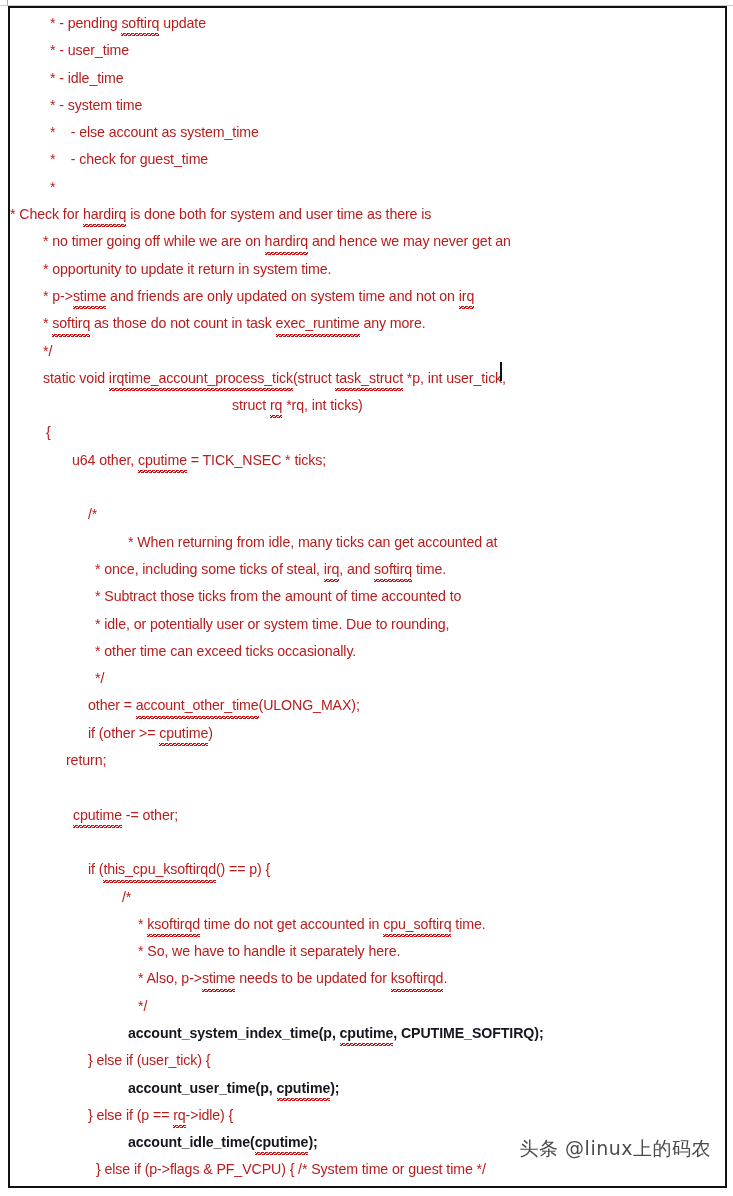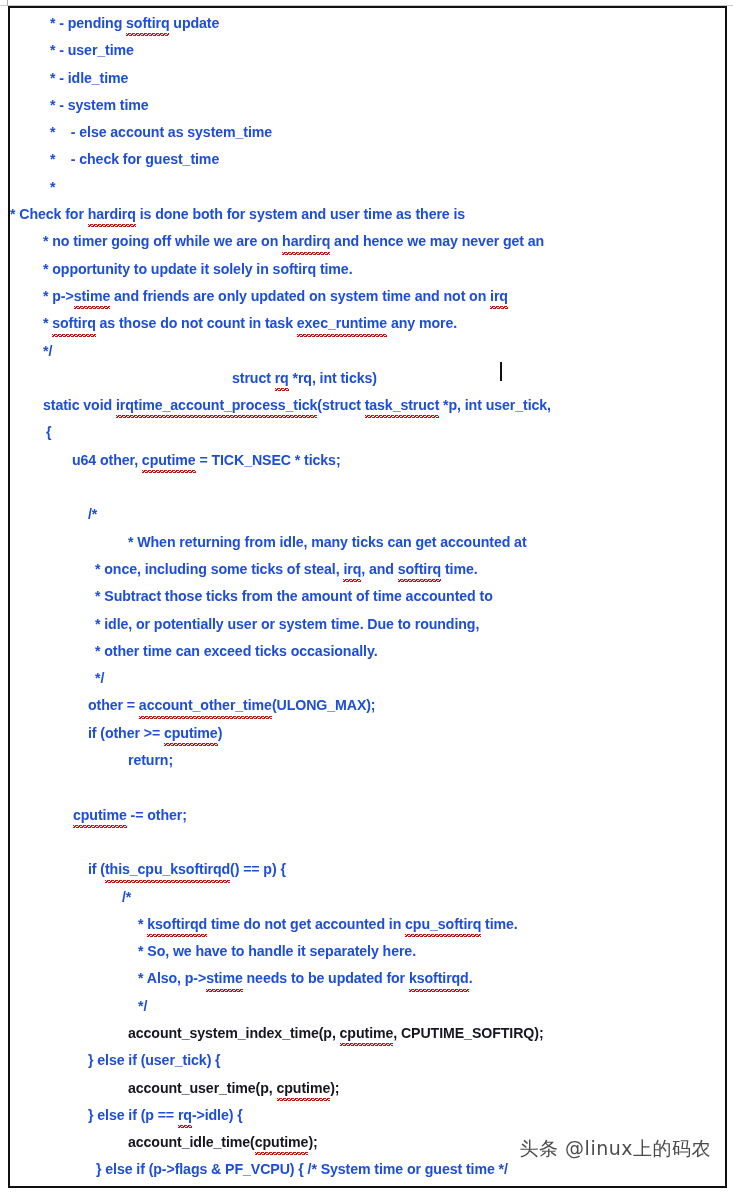--- a/index.html
+++ b/index.html
@@ -55,24 +55,23 @@
     top: 0;
     width: 100%;
     padding: 2px 0 0 0;
   }
 
   .line {
     position: relative;
     height: 27.3px;
     line-height: 27.3px;
     font-size: 14.2px;
-    color: #1d4ed8;
+    color: #b91c1c;
     white-space: pre;
     letter-spacing: -0.1px;
-    font-weight: bold;
   }
   .line.bold {
     font-weight: bold;
     color: #15161f;
   }
   .line .txt {
     position: relative;
     display: inline-block;
   }
 
@@ -131,39 +130,39 @@
   <div id="code">
       <div class="line"><span class="txt" style="margin-left: 40px;">* - pending <span class="sq">softirq</span> update</span></div>
       <div class="line"><span class="txt" style="margin-left: 40px;">* - user_time</span></div>
       <div class="line"><span class="txt" style="margin-left: 40px;">* - idle_time</span></div>
       <div class="line"><span class="txt" style="margin-left: 40px;">* - system time</span></div>
       <div class="line"><span class="txt" style="margin-left: 40px;">*    - else account as system_time</span></div>
       <div class="line"><span class="txt" style="margin-left: 40px;">*    - check for guest_time</span></div>
       <div class="line"><span class="txt" style="margin-left: 40px;">*</span></div>
       <div class="line"><span class="txt" style="">* Check for <span class="sq">hardirq</span> is done both for system and user time as there is</span></div>
       <div class="line"><span class="txt" style="margin-left: 33px;">* no timer going off while we are on <span class="sq">hardirq</span> and hence we may never get an</span></div>
-      <div class="line"><span class="txt" style="margin-left: 33px;">* opportunity to update it solely in softirq time.</span></div>
+      <div class="line"><span class="txt" style="margin-left: 33px;">* opportunity to update it return in system time.</span></div>
       <div class="line"><span class="txt" style="margin-left: 33px;">* p-&gt;<span class="sq">stime</span> and friends are only updated on system time and not on <span class="sq">irq</span></span></div>
       <div class="line"><span class="txt" style="margin-left: 33px;">* <span class="sq">softirq</span> as those do not count in task <span class="sq">exec_runtime</span> any more.</span></div>
       <div class="line"><span class="txt" style="margin-left: 33px;">*/</span></div>
+      <div class="line"><span class="txt" style="margin-left: 33px;">static void <span class="sq">irqtime_account_process_tick</span>(struct <span class="sq">task_struct</span> *p, int user_tick,</span></div>
       <div class="line"><span class="txt" style="margin-left: 222px;">struct <span class="sq">rq</span> *rq, int ticks)</span></div>
-      <div class="line"><span class="txt" style="margin-left: 33px;">static void <span class="sq">irqtime_account_process_tick</span>(struct <span class="sq">task_struct</span> *p, int user_tick,</span></div>
       <div class="line"><span class="txt" style="margin-left: 36px;">{</span></div>
       <div class="line"><span class="txt" style="margin-left: 62px;">u64 other, <span class="sq">cputime</span> = TICK_NSEC * ticks;</span></div>
       <div class="line"><span class="txt" style="margin-left: 78px;"></span></div>
       <div class="line"><span class="txt" style="margin-left: 78px;">/*</span></div>
       <div class="line"><span class="txt" style="margin-left: 118px;">* When returning from idle, many ticks can get accounted at</span></div>
       <div class="line"><span class="txt" style="margin-left: 85px;">* once, including some ticks of steal, <span class="sq">irq</span>, and <span class="sq">softirq</span> time.</span></div>
       <div class="line"><span class="txt" style="margin-left: 85px;">* Subtract those ticks from the amount of time accounted to</span></div>
       <div class="line"><span class="txt" style="margin-left: 85px;">* idle, or potentially user or system time. Due to rounding,</span></div>
       <div class="line"><span class="txt" style="margin-left: 85px;">* other time can exceed ticks occasionally.</span></div>
       <div class="line"><span class="txt" style="margin-left: 85px;">*/</span></div>
       <div class="line"><span class="txt" style="margin-left: 78px;">other = <span class="sq">account_other_time</span>(ULONG_MAX);</span></div>
       <div class="line"><span class="txt" style="margin-left: 78px;">if (other &gt;= <span class="sq">cputime</span>)</span></div>
-      <div class="line"><span class="txt" style="margin-left: 118px;">return;</span></div>
+      <div class="line"><span class="txt" style="margin-left: 56px;">return;</span></div>
       <div class="line"><span class="txt" style="margin-left: 78px;"></span></div>
       <div class="line"><span class="txt" style="margin-left: 63px;"><span class="sq">cputime</span> -= other;</span></div>
       <div class="line"><span class="txt" style="margin-left: 78px;"></span></div>
       <div class="line"><span class="txt" style="margin-left: 78px;">if (<span class="sq">this_cpu_ksoftirqd</span>() == p) {</span></div>
       <div class="line"><span class="txt" style="margin-left: 112px;">/*</span></div>
       <div class="line"><span class="txt" style="margin-left: 128px;">* <span class="sq">ksoftirqd</span> time do not get accounted in <span class="sq">cpu_softirq</span> time.</span></div>
       <div class="line"><span class="txt" style="margin-left: 128px;">* So, we have to handle it separately here.</span></div>
       <div class="line"><span class="txt" style="margin-left: 128px;">* Also, p-&gt;<span class="sq">stime</span> needs to be updated for <span class="sq">ksoftirqd</span>.</span></div>
       <div class="line"><span class="txt" style="margin-left: 128px;">*/</span></div>
       <div class="line bold"><span class="txt" style="margin-left: 118px;">account_system_index_time(p, <span class="sq">cputime</span>, CPUTIME_SOFTIRQ);</span></div>

